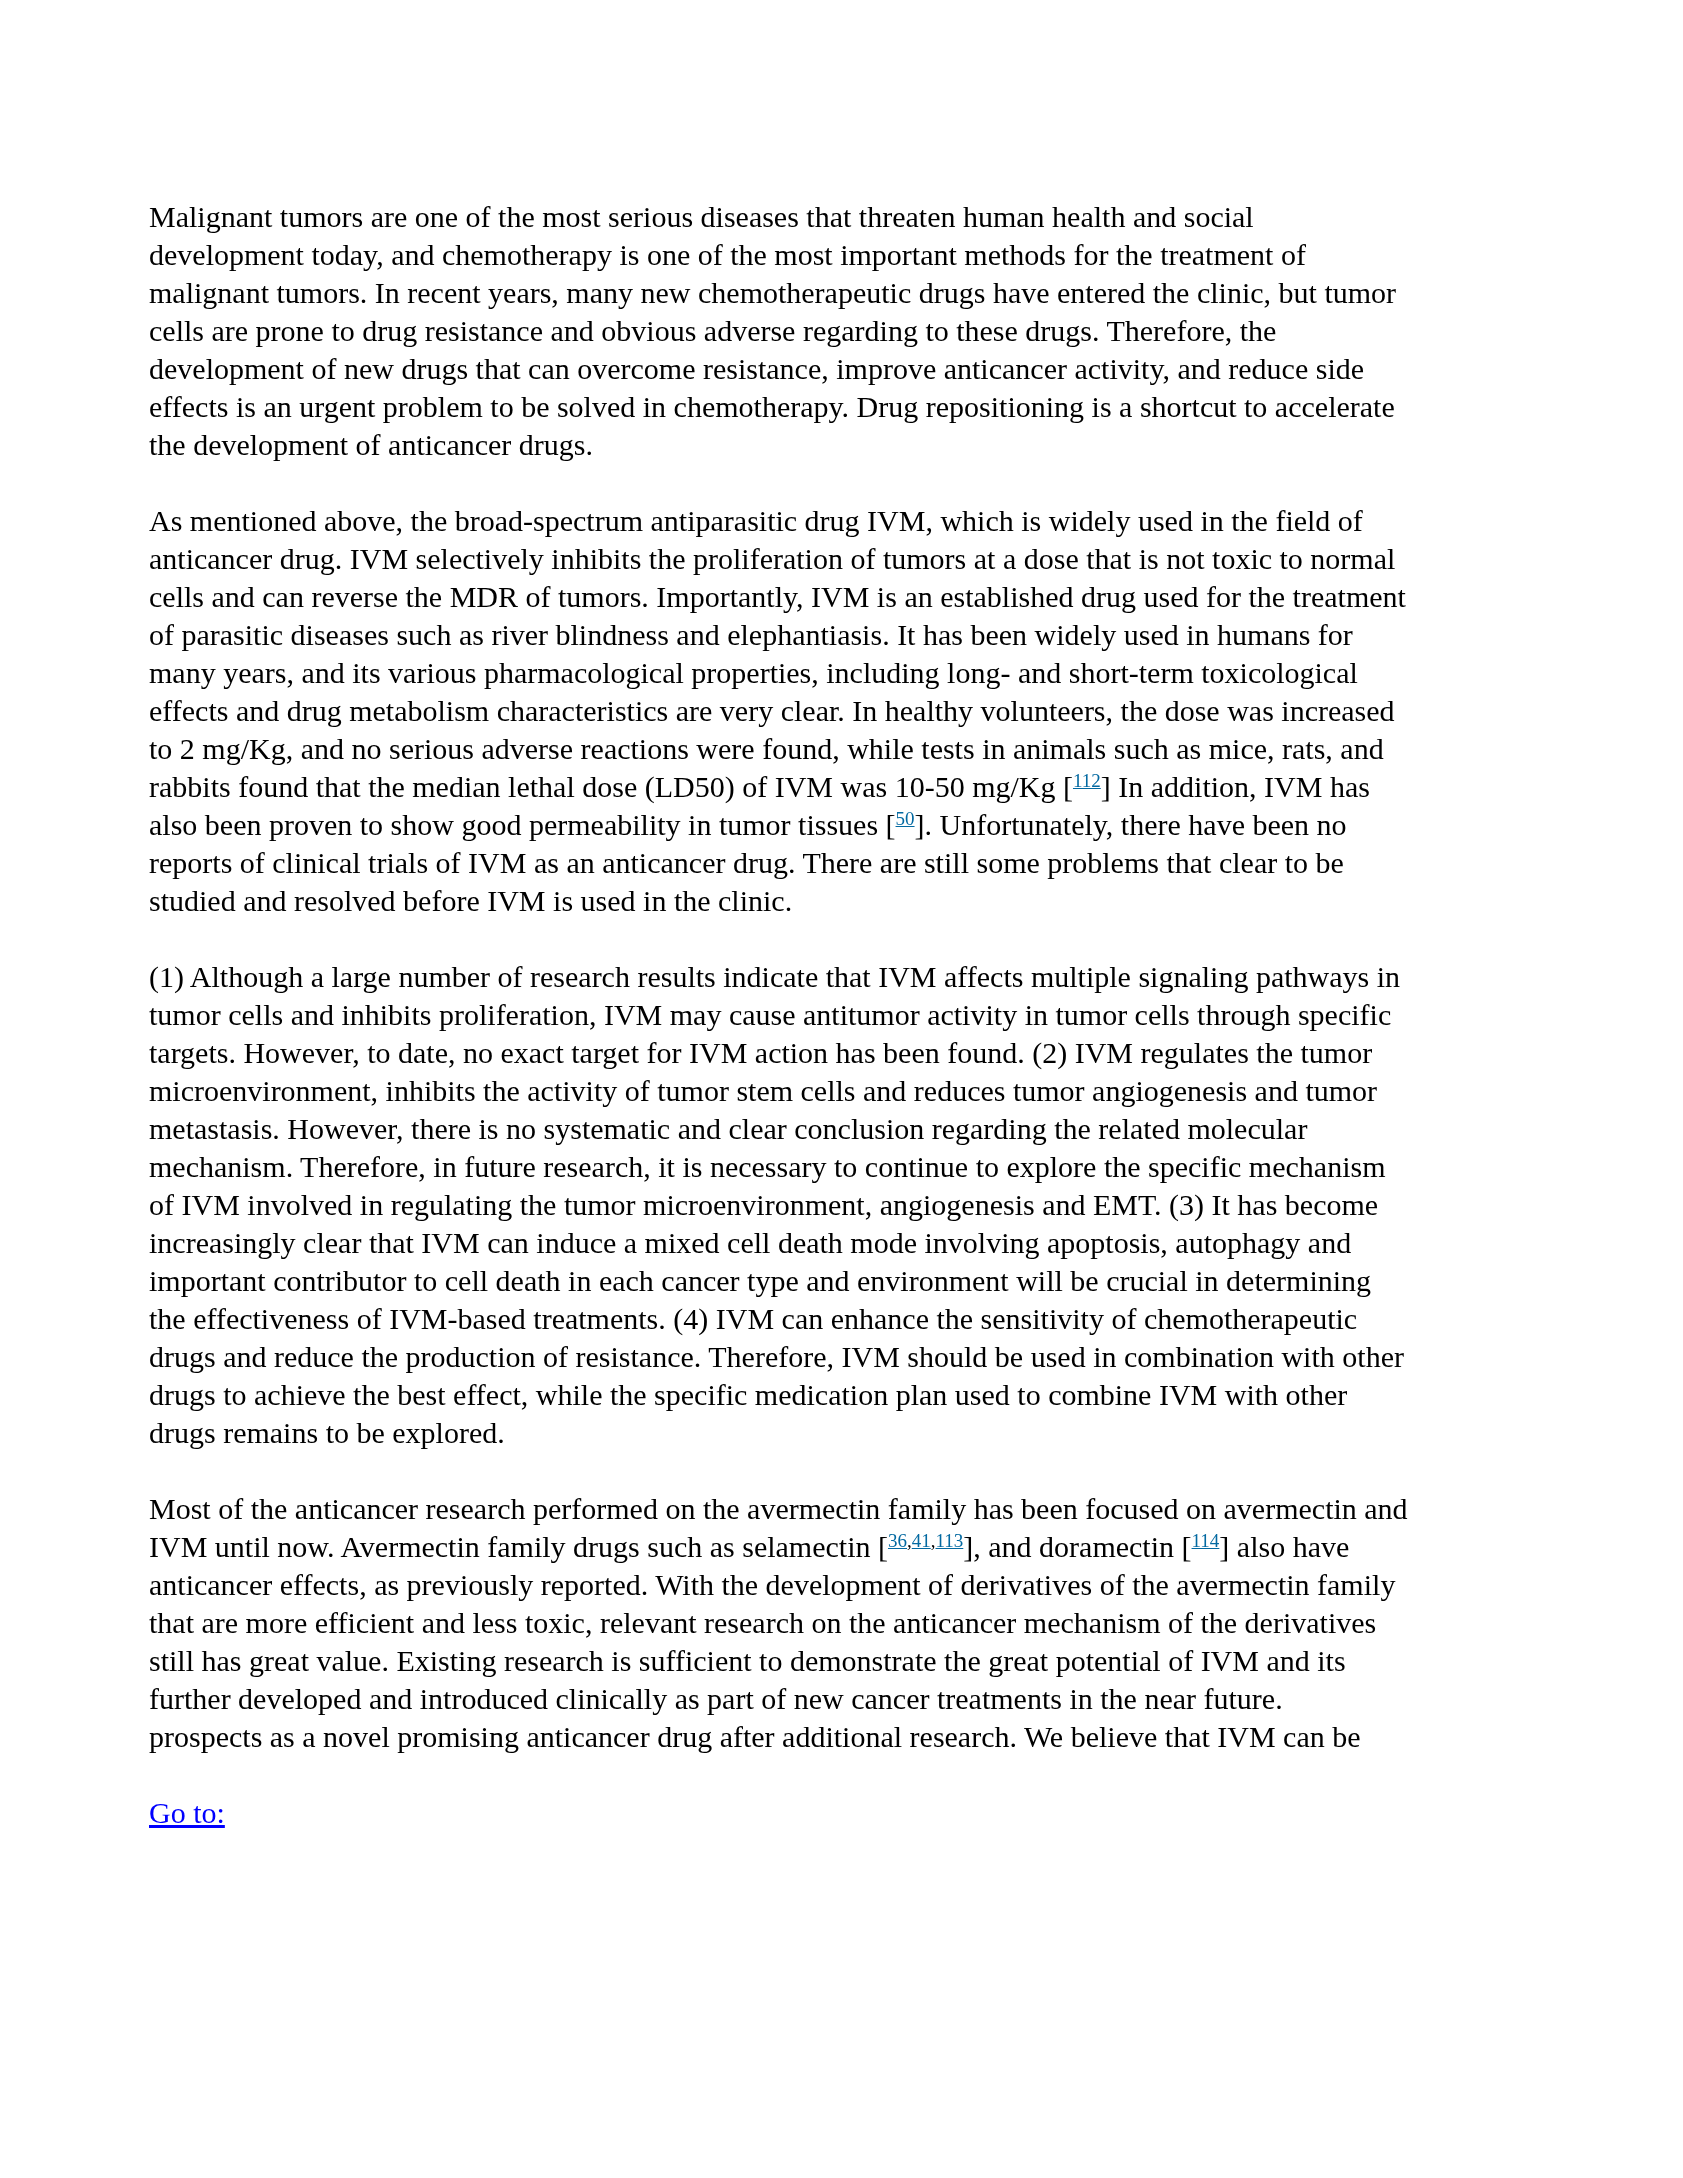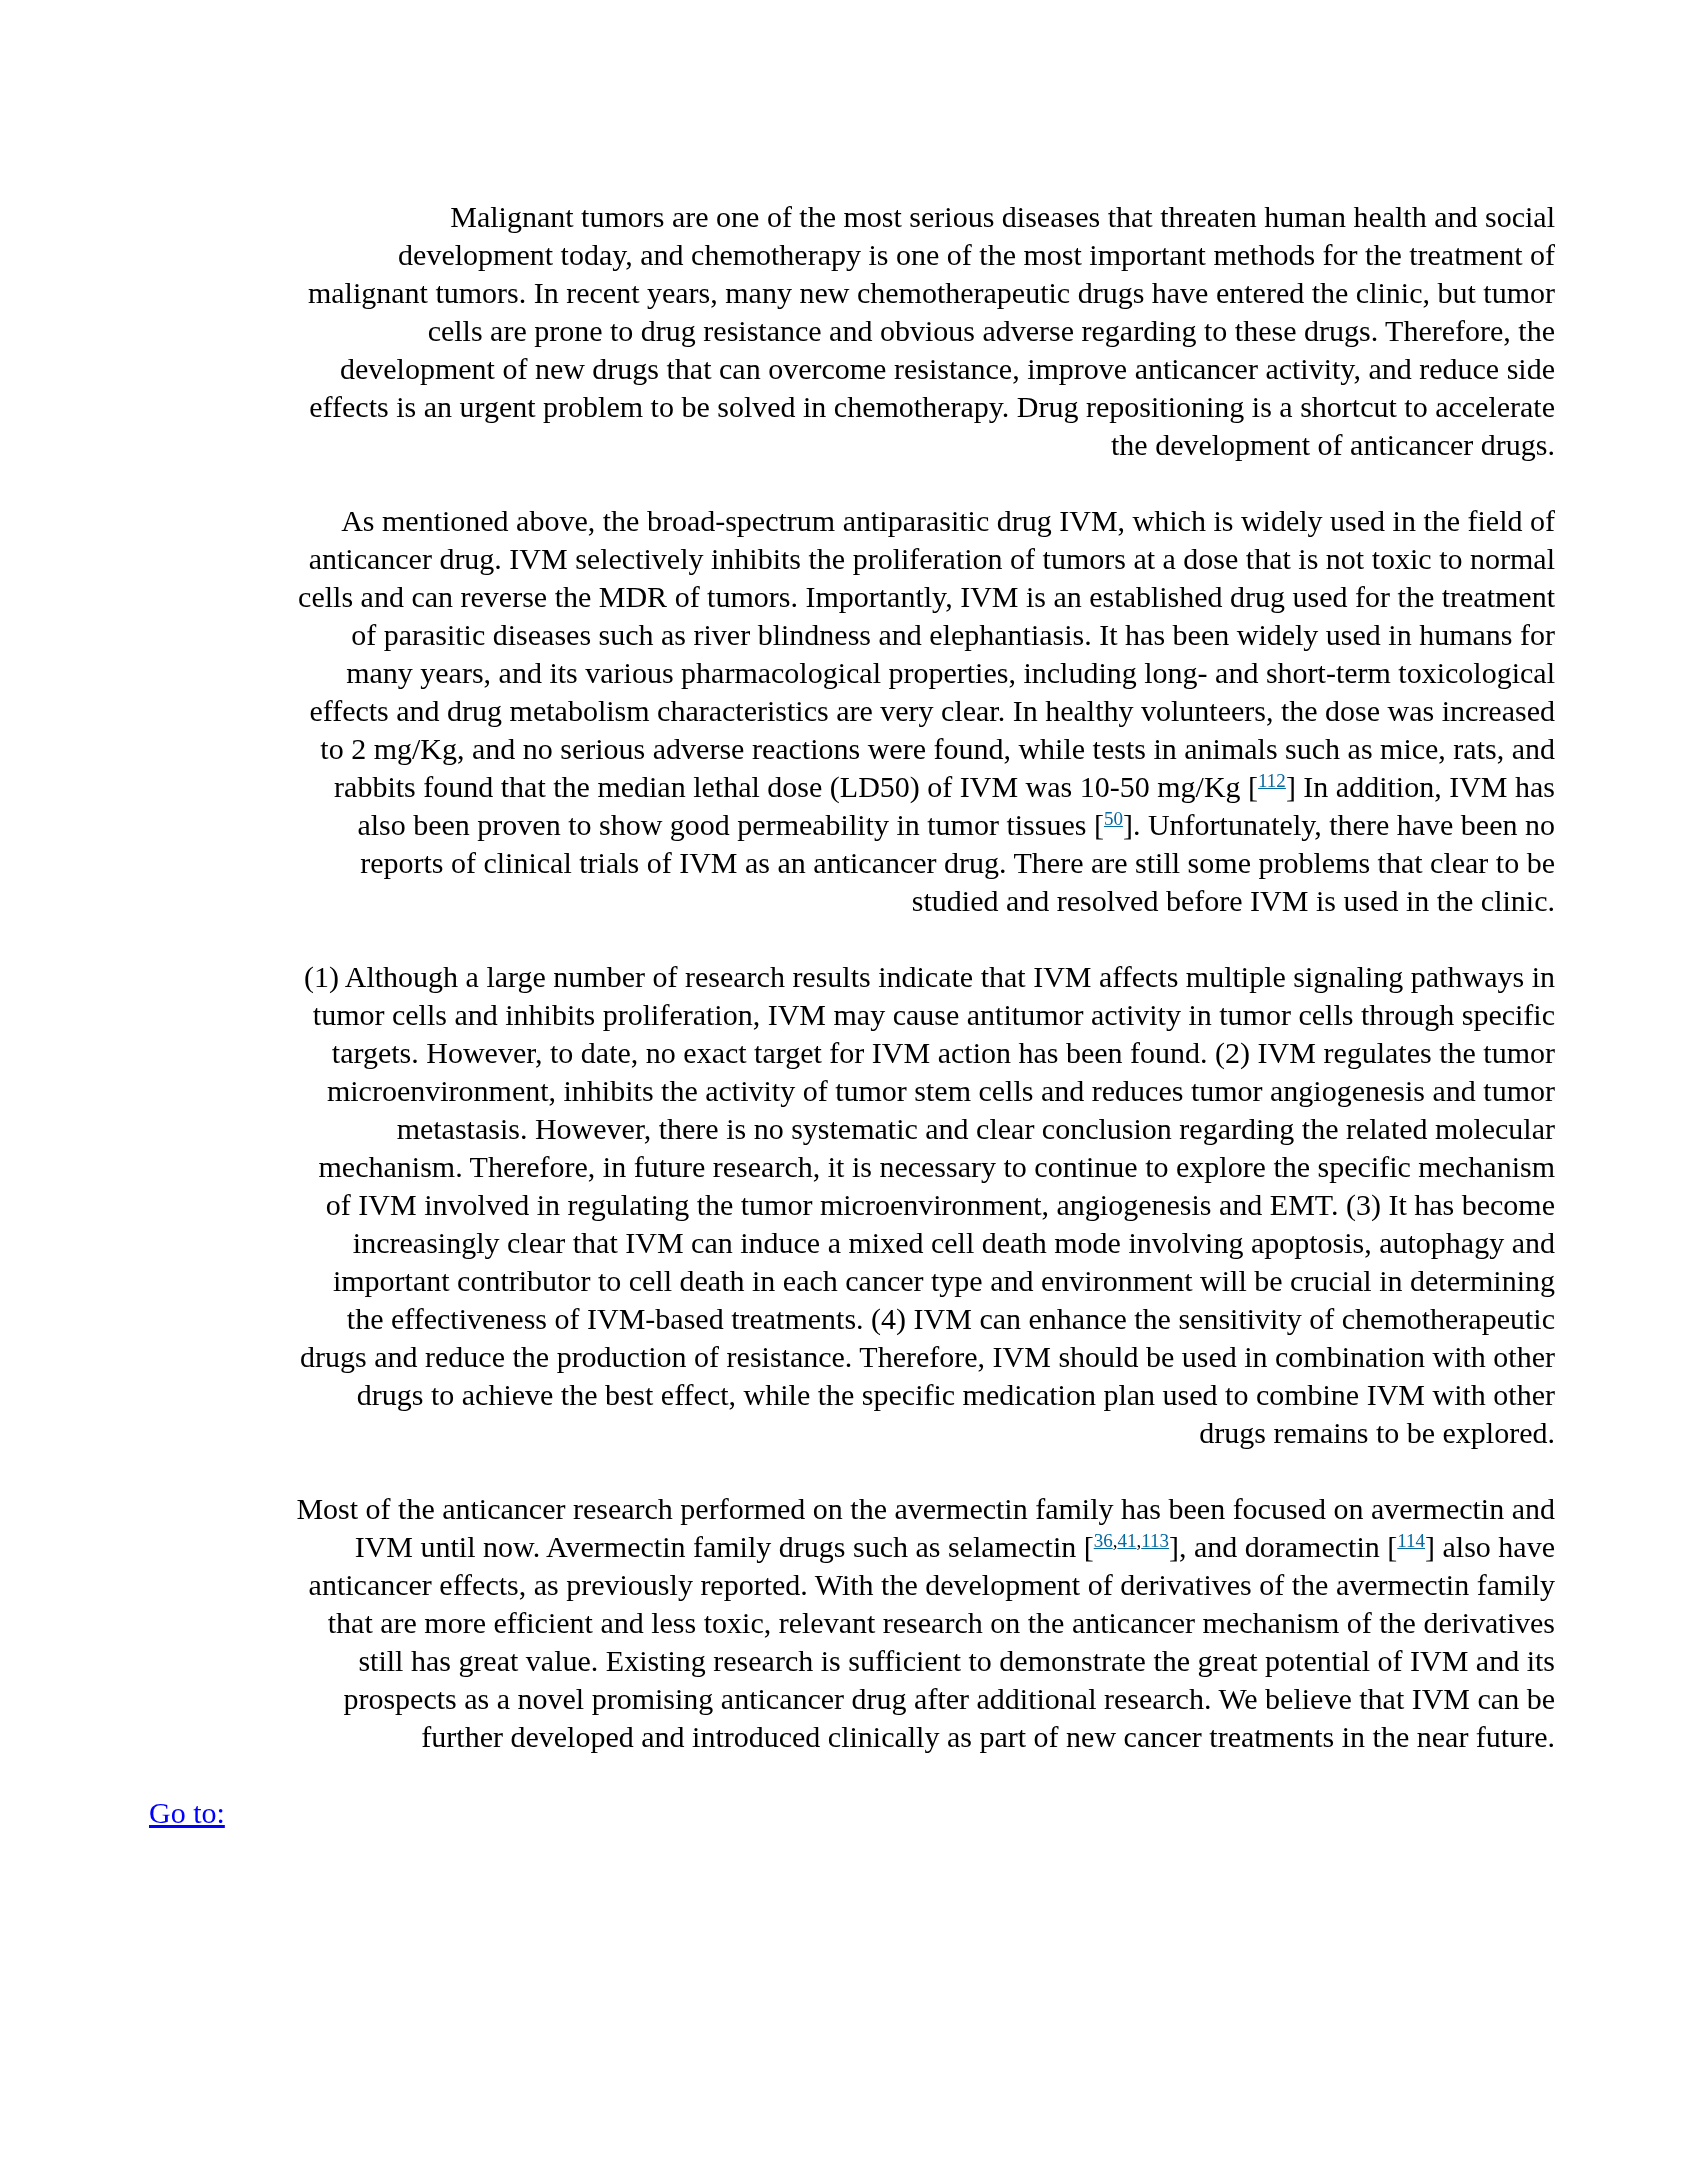--- a/index.html
+++ b/index.html
@@ -17,23 +17,22 @@
     }
     .content {
       position: absolute;
       left: 149px;
       top: 198px;
       width: 1406px;
       font-size: 30px;
       line-height: 38px;
     }
     .para {
-      margin: 0 0 38px 9px;
+      margin: 0 0 38px 0;
       white-space: nowrap;
-      text-align: right;
     }
     .line {
       display: block;
       height: 38px;
     }
     a.cite {
       color: #0369a1;
       text-decoration: underline;
       font-size: 19px;
       vertical-align: 10px;
@@ -89,22 +88,22 @@
     <span class="line">drugs to achieve the best effect, while the specific medication plan used to combine IVM with other</span>
     <span class="line">drugs remains to be explored.</span>
   </p>
 
   <p class="para">
     <span class="line">Most of the anticancer research performed on the avermectin family has been focused on avermectin and</span>
     <span class="line"><span>IVM until now. Avermectin family drugs such as selamectin [</span><a class="cite" href="#">36</a><span class="cite-sep" style="font-size:19px;vertical-align:10px;line-height:0;">,</span><a class="cite" href="#">41</a><span class="cite-sep" style="font-size:19px;vertical-align:10px;line-height:0;">,</span><a class="cite" href="#">113</a><span>], and doramectin [</span><a class="cite" href="#">114</a><span>] also have</span></span>
     <span class="line">anticancer effects, as previously reported. With the development of derivatives of the avermectin family</span>
     <span class="line">that are more efficient and less toxic, relevant research on the anticancer mechanism of the derivatives</span>
     <span class="line">still has great value. Existing research is sufficient to demonstrate the great potential of IVM and its</span>
+    <span class="line">further developed and introduced clinically as part of new cancer treatments in the near future.</span>
     <span class="line">prospects as a novel promising anticancer drug after additional research. We believe that IVM can be</span>
-    <span class="line">further developed and introduced clinically as part of new cancer treatments in the near future.</span>
   </p>
 
   <div>
     <a class="goto" href="#">Go to:</a>
   </div>
 
 </div>
 
 
 </body></html>

